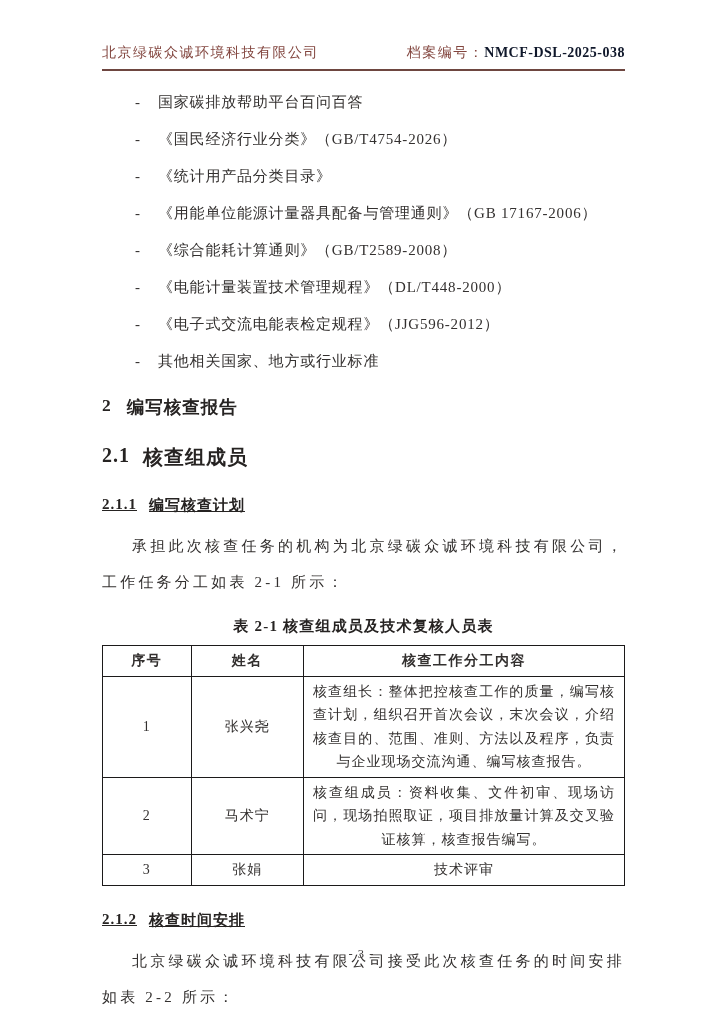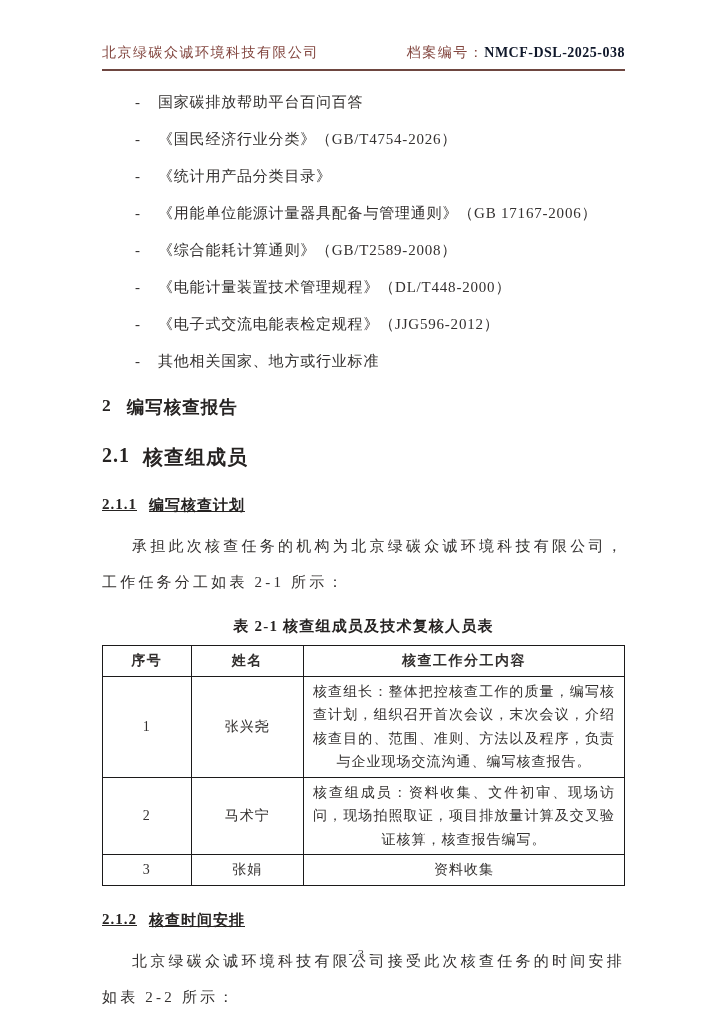--- a/index.html
+++ b/index.html
@@ -191,21 +191,21 @@
         <td class="c-duty">核查组长：整体把控核查工作的质量，编写核查计划，组织召开首次会议，末次会议，介绍核查目的、范围、准则、方法以及程序，负责与企业现场交流沟通、编写核查报告。</td>
       </tr>
       <tr>
         <td class="c-center">2</td>
         <td class="c-center">马术宁</td>
         <td class="c-duty">核查组成员：资料收集、文件初审、现场访问，现场拍照取证，项目排放量计算及交叉验证核算，核查报告编写。</td>
       </tr>
       <tr>
         <td class="c-center">3</td>
         <td class="c-center">张娟</td>
-        <td class="c-duty">资料收集</td>
+        <td class="c-duty">技术评审</td>
       </tr>
     </tbody>
   </table>
 
   <div class="h-l3">
     <span>2.1.2</span>
     <span>核查时间安排</span>
   </div>
 
   <p class="para">北京绿碳众诚环境科技有限公司接受此次核查任务的时间安排如表 2-2 所示：</p>

